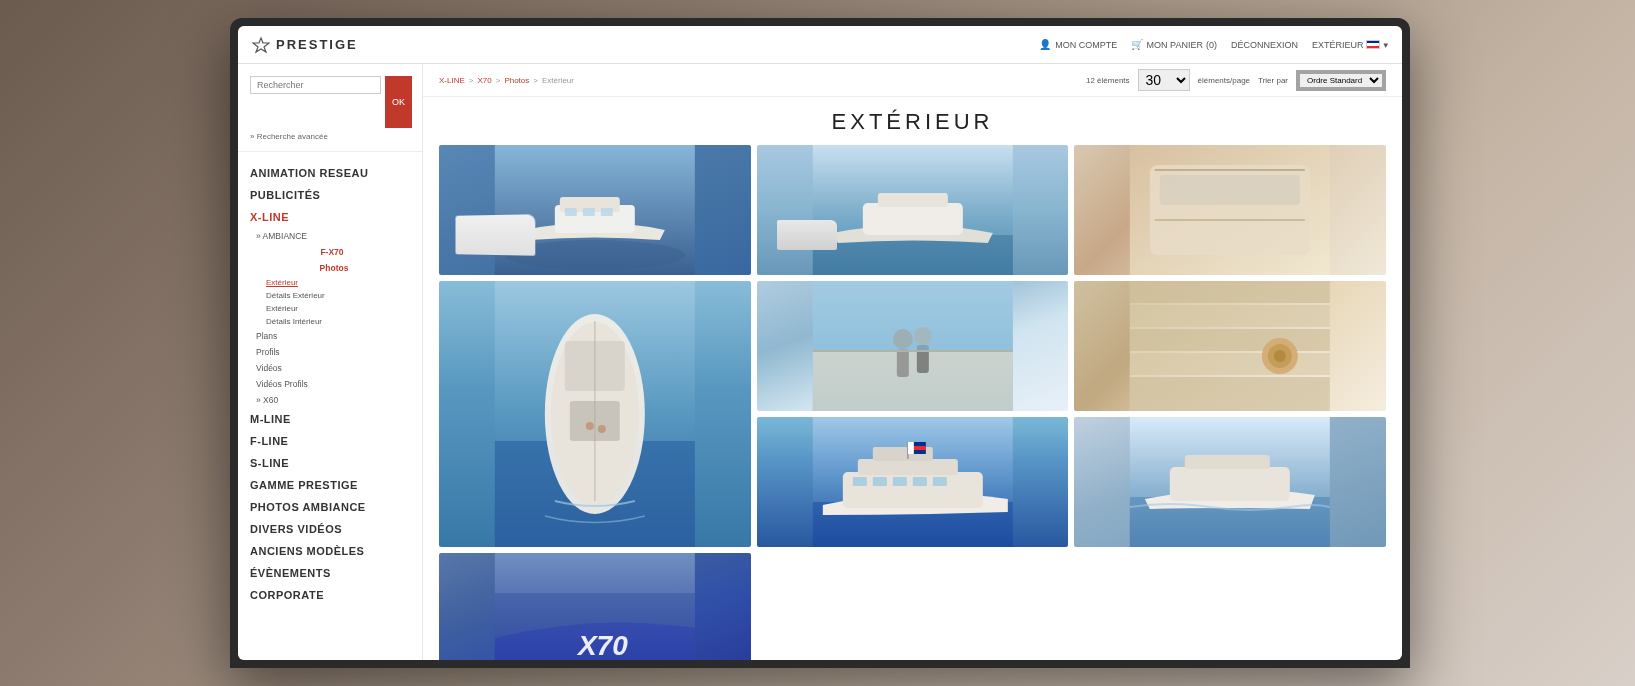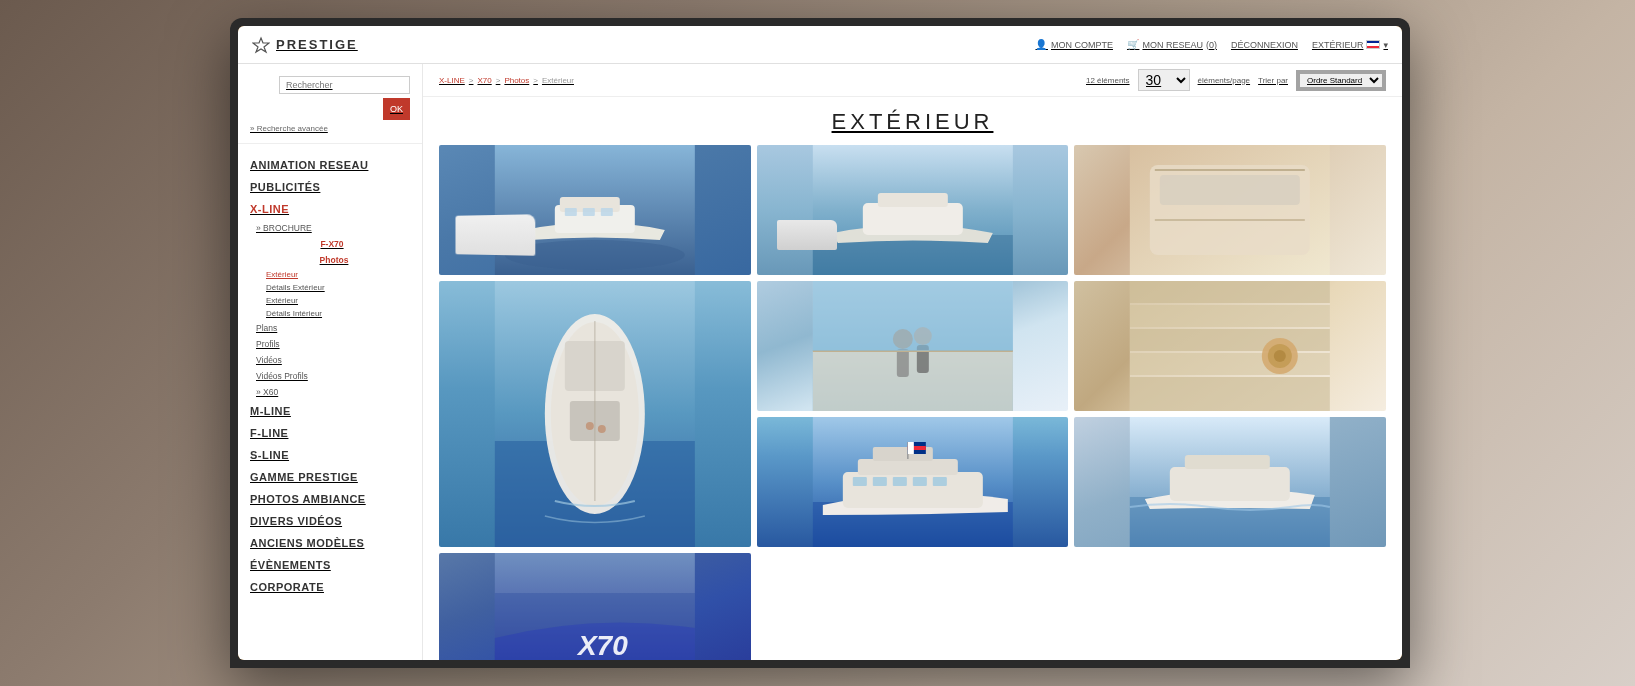--- a/index.html
+++ b/index.html
@@ -35,21 +35,20 @@
     }
 
     .screen {
       width: 100%;
       height: 100%;
       background: #a16207;
       border-radius: 6px;
       overflow: hidden;
       display: flex;
       flex-direction: column;
-      text-decoration: underline;
     }
 
     
     .top-bar {
       background: #fff;
       height: 38px;
       display: flex;
       align-items: center;
       justify-content: space-between;
       padding: 0 14px;
@@ -128,39 +127,38 @@
     }
 
     .search-area {
       padding: 0 12px 10px;
       border-bottom: 1px solid #eee;
       margin-bottom: 10px;
     }
 
     .search-row {
       display: flex;
-      align-items: flex-end;
+      align-items: flex-start;
       gap: 4px;
       margin-bottom: 4px;
-      flex-direction: column;
     }
 
     .search-input {
       flex: 1;
       border: 1px solid #ccc;
       padding: 3px 6px;
       font-size: 9px;
       color: #999;
     }
 
     .search-btn {
       background: #c0392b;
       color: #fff;
       border: none;
-      padding: 6px 7px;
+      padding: 21px 7px;
       font-size: 9px;
       cursor: pointer;
     }
 
     .search-advanced {
       font-size: 8px;
       color: #666;
     }
 
     .sidebar-item {
@@ -331,21 +329,21 @@
         <span class="logo-text">PRESTIGE</span>
       </div>
 
       <div class="top-nav">
         <div class="top-nav-item">
           <span class="icon-small">👤</span>
           <span>MON COMPTE</span>
         </div>
         <div class="top-nav-item">
           <span class="icon-small">🛒</span>
-          <span>MON RESEAU</span>
+          <span>MON PANIER</span>
           <span>(0)</span>
         </div>
         <div class="top-nav-item">
           <span>DÉCONNEXION</span>
         </div>
         <div class="top-nav-item">
           <span>EXTÉRIEUR</span>
           <span class="flag-icon"></span>
           <span>▾</span>
         </div>
@@ -366,21 +364,21 @@
         <div class="sidebar-item">
           <span>ANIMATION RESEAU</span>
         </div>
         <div class="sidebar-item">
           <span>PUBLICITÉS</span>
         </div>
         <div class="sidebar-item active">
           <span>X-LINE</span>
         </div>
         <div class="sidebar-sub">
-          <span>» BROCHURE</span>
+          <span>» AMBIANCE</span>
         </div>
         <div class="sidebar-sub active">
           <span>F-X70</span>
         </div>
         <div class="sidebar-sub active" style="padding-left:22px;">
           <span>Photos</span>
         </div>
         <div class="sidebar-sub-deep active">
           <span>Extérieur</span>
         </div>

